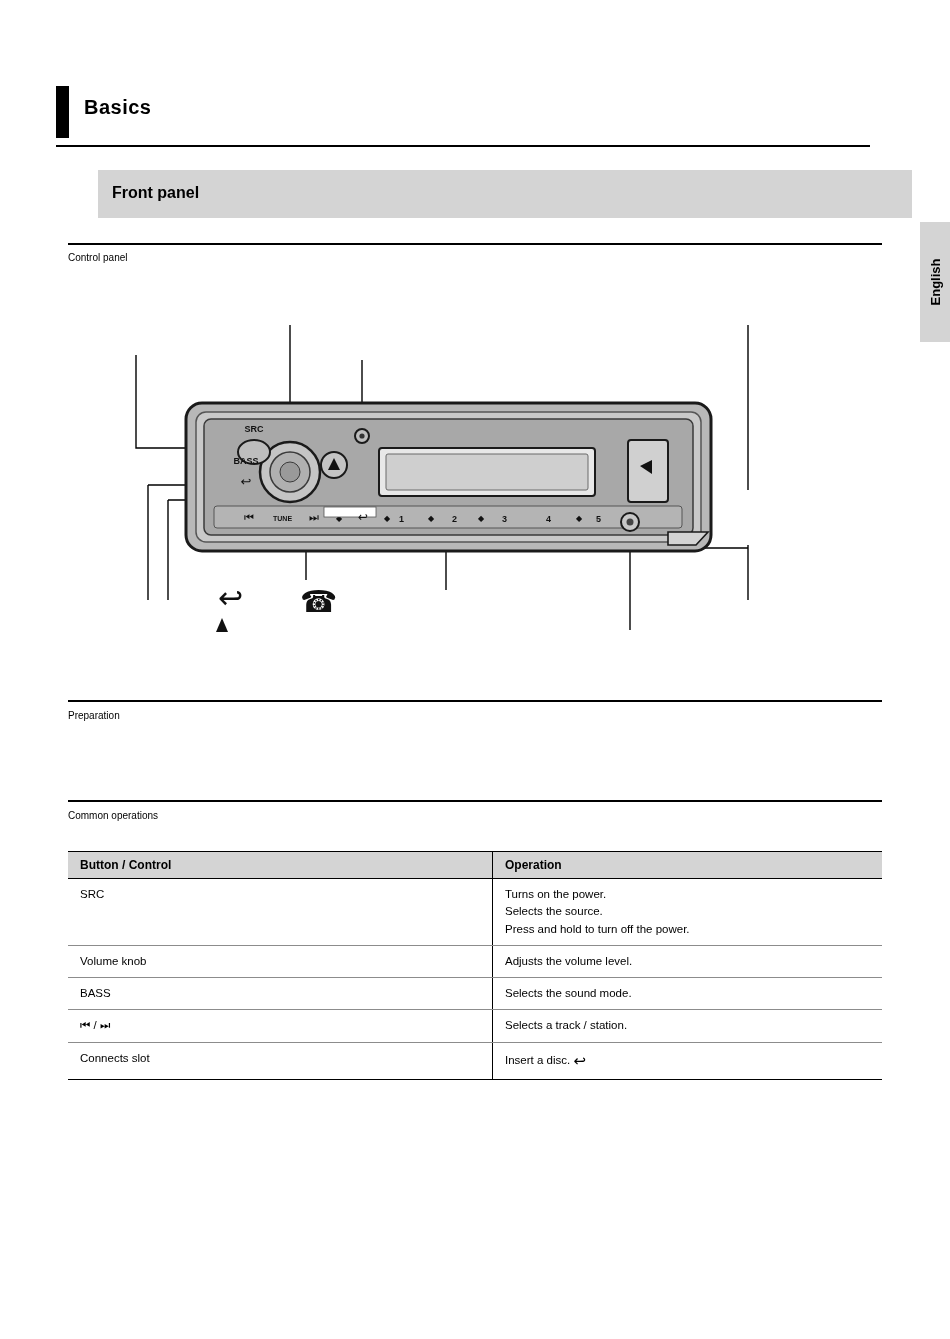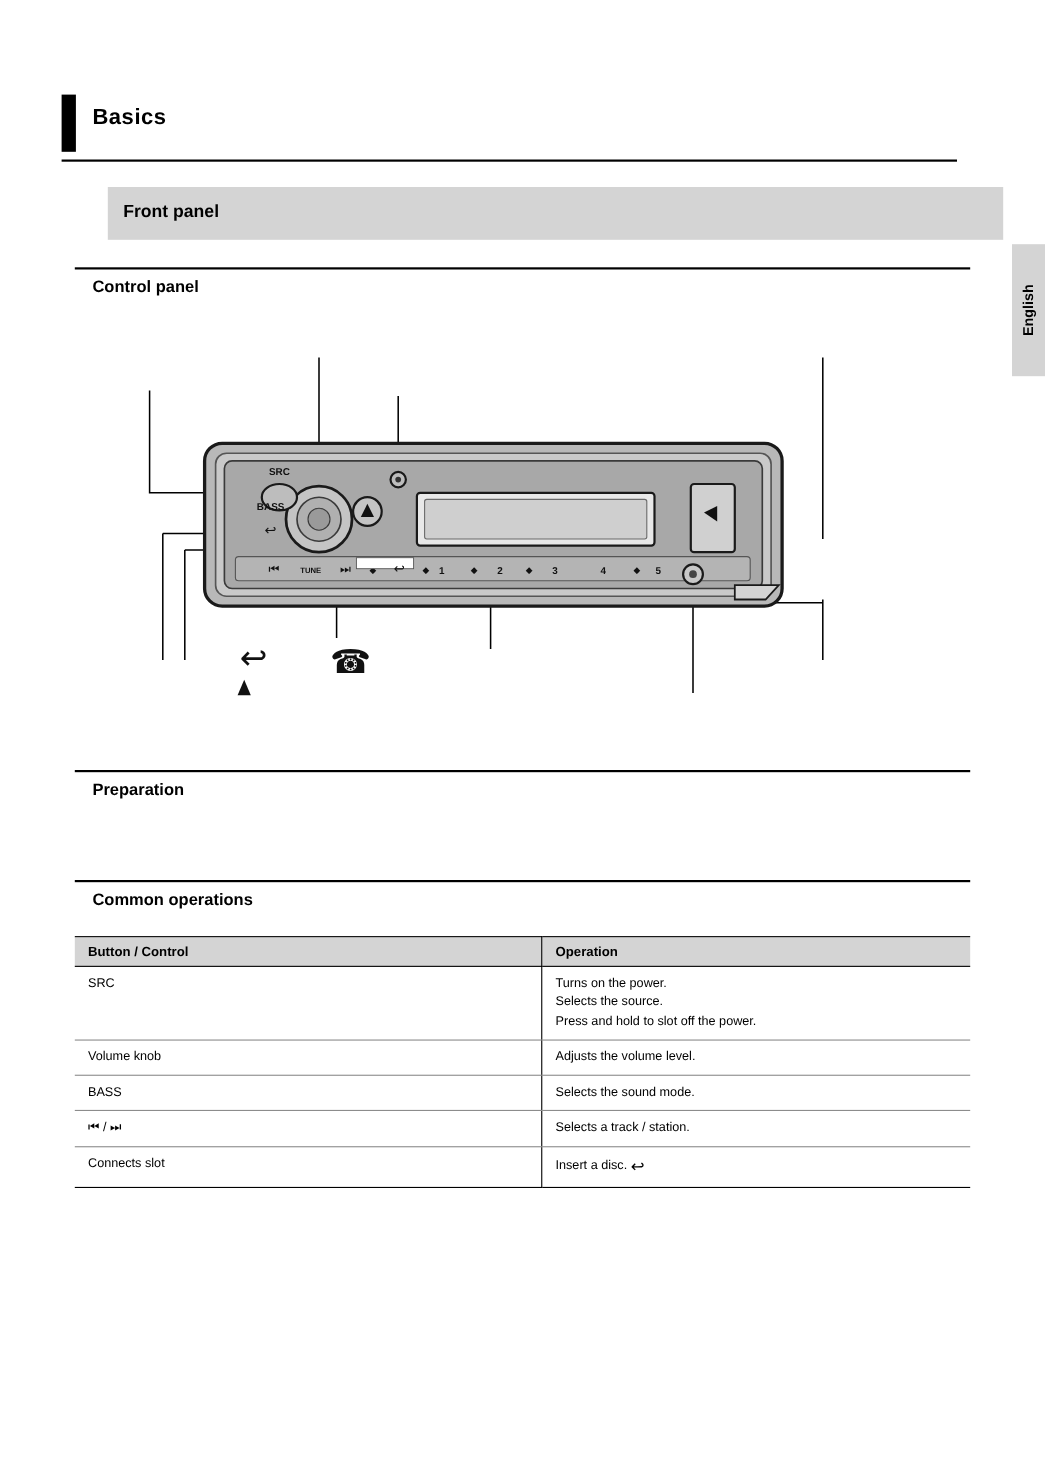--- a/index.html
+++ b/index.html
@@ -89,23 +89,23 @@
   
   .rule {
     position: absolute;
     background: #000;
     height: 2px;
     left: 68px;
     width: 814px;
   }
   .sub-head {
     position: absolute;
-    left: 84px;
-    font-size: 15px;
-    font-weight: bold;
+    left: 68px;
+    font-size: 10px;
+    font-weight: normal;
   }
 
   
   .illus {
     position: absolute;
     left: 68px;
     top: 300px;
     width: 814px;
     height: 380px;
   }
@@ -269,21 +269,21 @@
     <tr>
       <th class="col1">Button / Control</th>
       <th>Operation</th>
     </tr>
   </thead>
   <tbody>
     <tr>
       <td class="col1">SRC</td>
       <td style="white-space:pre-line;">Turns on the power.
 Selects the source.
-Press and hold to slot off the power.</td>
+Press and hold to turn off the power.</td>
     </tr>
     <tr>
       <td class="col1">Volume knob</td>
       <td>Adjusts the volume level.</td>
     </tr>
     <tr>
       <td class="col1">BASS</td>
       <td>Selects the sound mode.</td>
     </tr>
     <tr>

